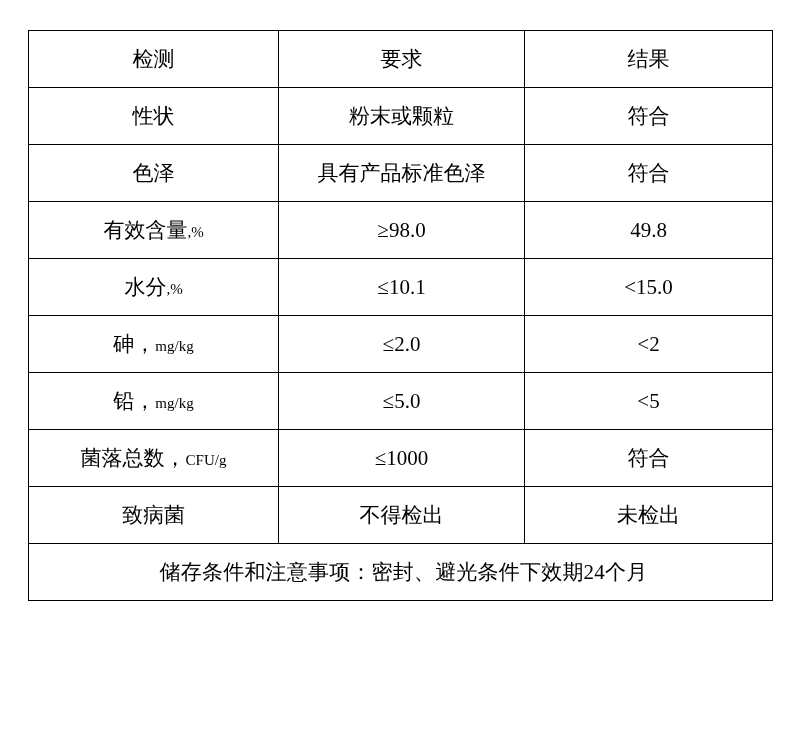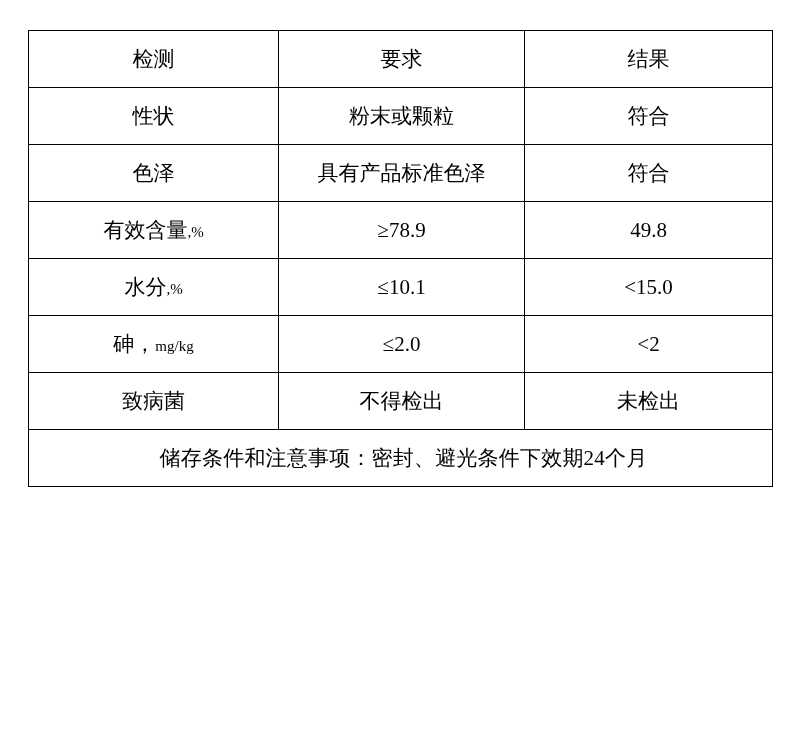--- a/index.html
+++ b/index.html
@@ -108,21 +108,21 @@
             <span class="cell-inner">符合</span>
           </td>
       </tr>
 
 
       <tr>
         <td>
             <span class="cell-inner"><span>有效含量</span><span class="unit">,%</span></span>
           </td>
         <td>
-            <span class="cell-inner">≥78.9</span>
+            <span class="cell-inner">≥98.0</span>
           </td>
         <td>
             <span class="cell-inner">49.8</span>
           </td>
       </tr>
 
       <tr>
         <td>
             <span class="cell-inner"><span>水分</span><span class="unit">,%</span></span>
           </td>
@@ -140,22 +140,44 @@
             <span class="cell-inner"><span>砷，</span><span class="unit">mg/kg</span></span>
           </td>
         <td>
             <span class="cell-inner">≤2.0</span>
           </td>
         <td>
             <span class="cell-inner">&lt;2</span>
           </td>
       </tr>
 
+      <tr>
+        <td>
+            <span class="cell-inner"><span>铅，</span><span class="unit">mg/kg</span></span>
+          </td>
+        <td>
+            <span class="cell-inner">≤5.0</span>
+          </td>
+        <td>
+            <span class="cell-inner">&lt;5</span>
+          </td>
+      </tr>
 
 
+      <tr>
+        <td>
+            <span class="cell-inner"><span>菌落总数，</span><span class="unit">CFU/g</span></span>
+          </td>
+        <td>
+            <span class="cell-inner">≤1000</span>
+          </td>
+        <td>
+            <span class="cell-inner">符合</span>
+          </td>
+      </tr>
 
       <tr>
         <td>
             <span class="cell-inner"><span>致病菌</span><span class="unit"></span></span>
           </td>
         <td>
             <span class="cell-inner">不得检出</span>
           </td>
         <td>
             <span class="cell-inner">未检出</span>

